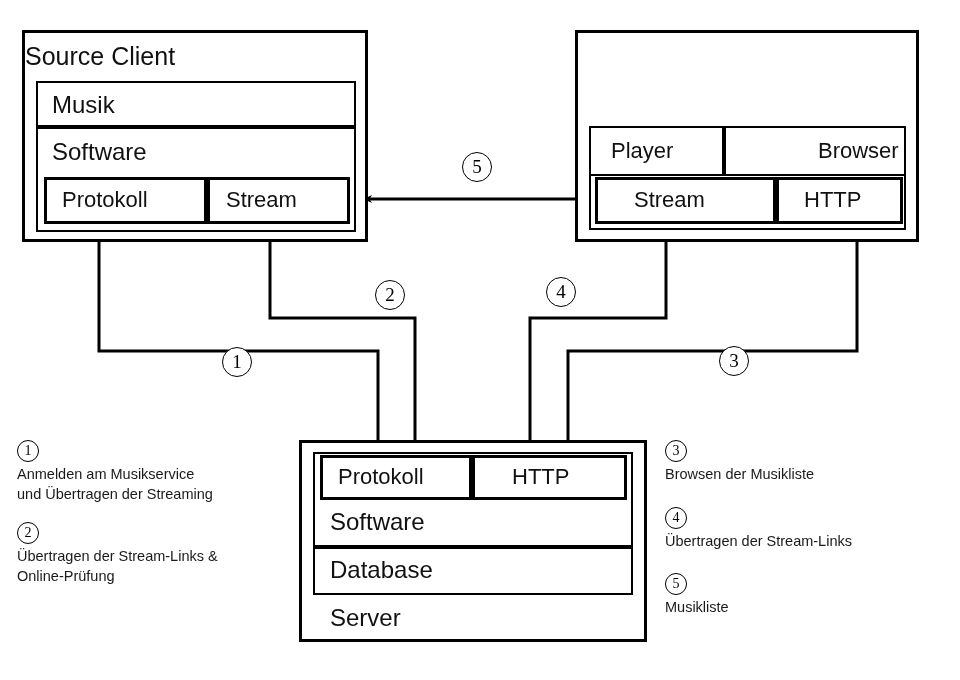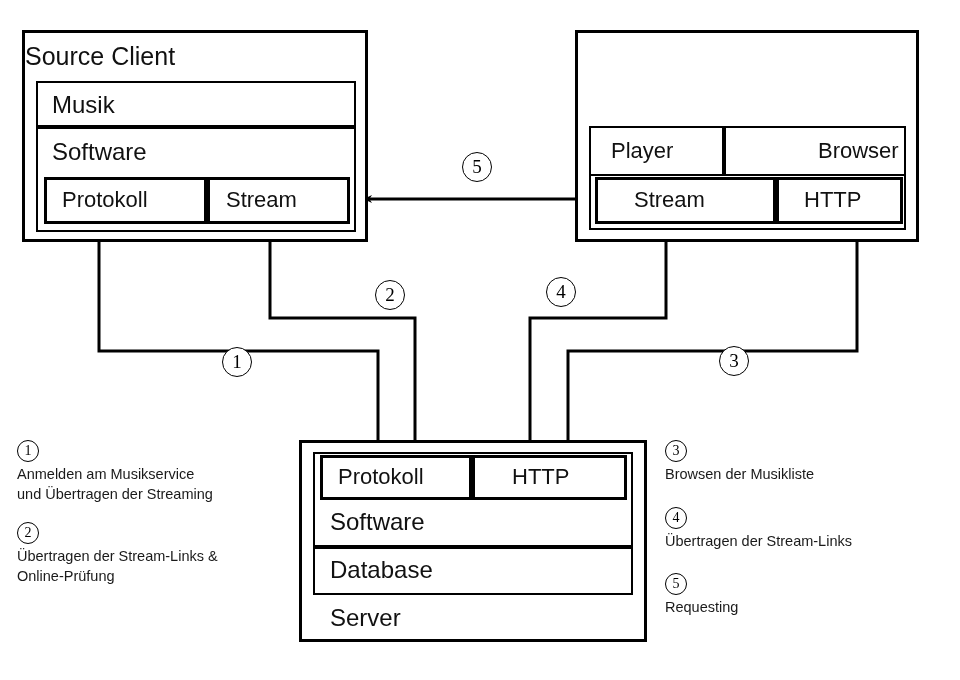--- a/index.html
+++ b/index.html
@@ -163,17 +163,17 @@
     <div class="legend-item">
       <div class="legend-num">3</div>
       <div class="legend-text">Browsen der Musikliste</div>
     </div>
     <div class="legend-item" style="margin-top:22px;">
       <div class="legend-num">4</div>
       <div class="legend-text">Übertragen der Stream-Links</div>
     </div>
     <div class="legend-item" style="margin-top:22px;">
       <div class="legend-num">5</div>
-      <div class="legend-text">Requesting</div>
+      <div class="legend-text">Musikliste</div>
     </div>
   </div>
 
 </div>
 
 </body></html>

